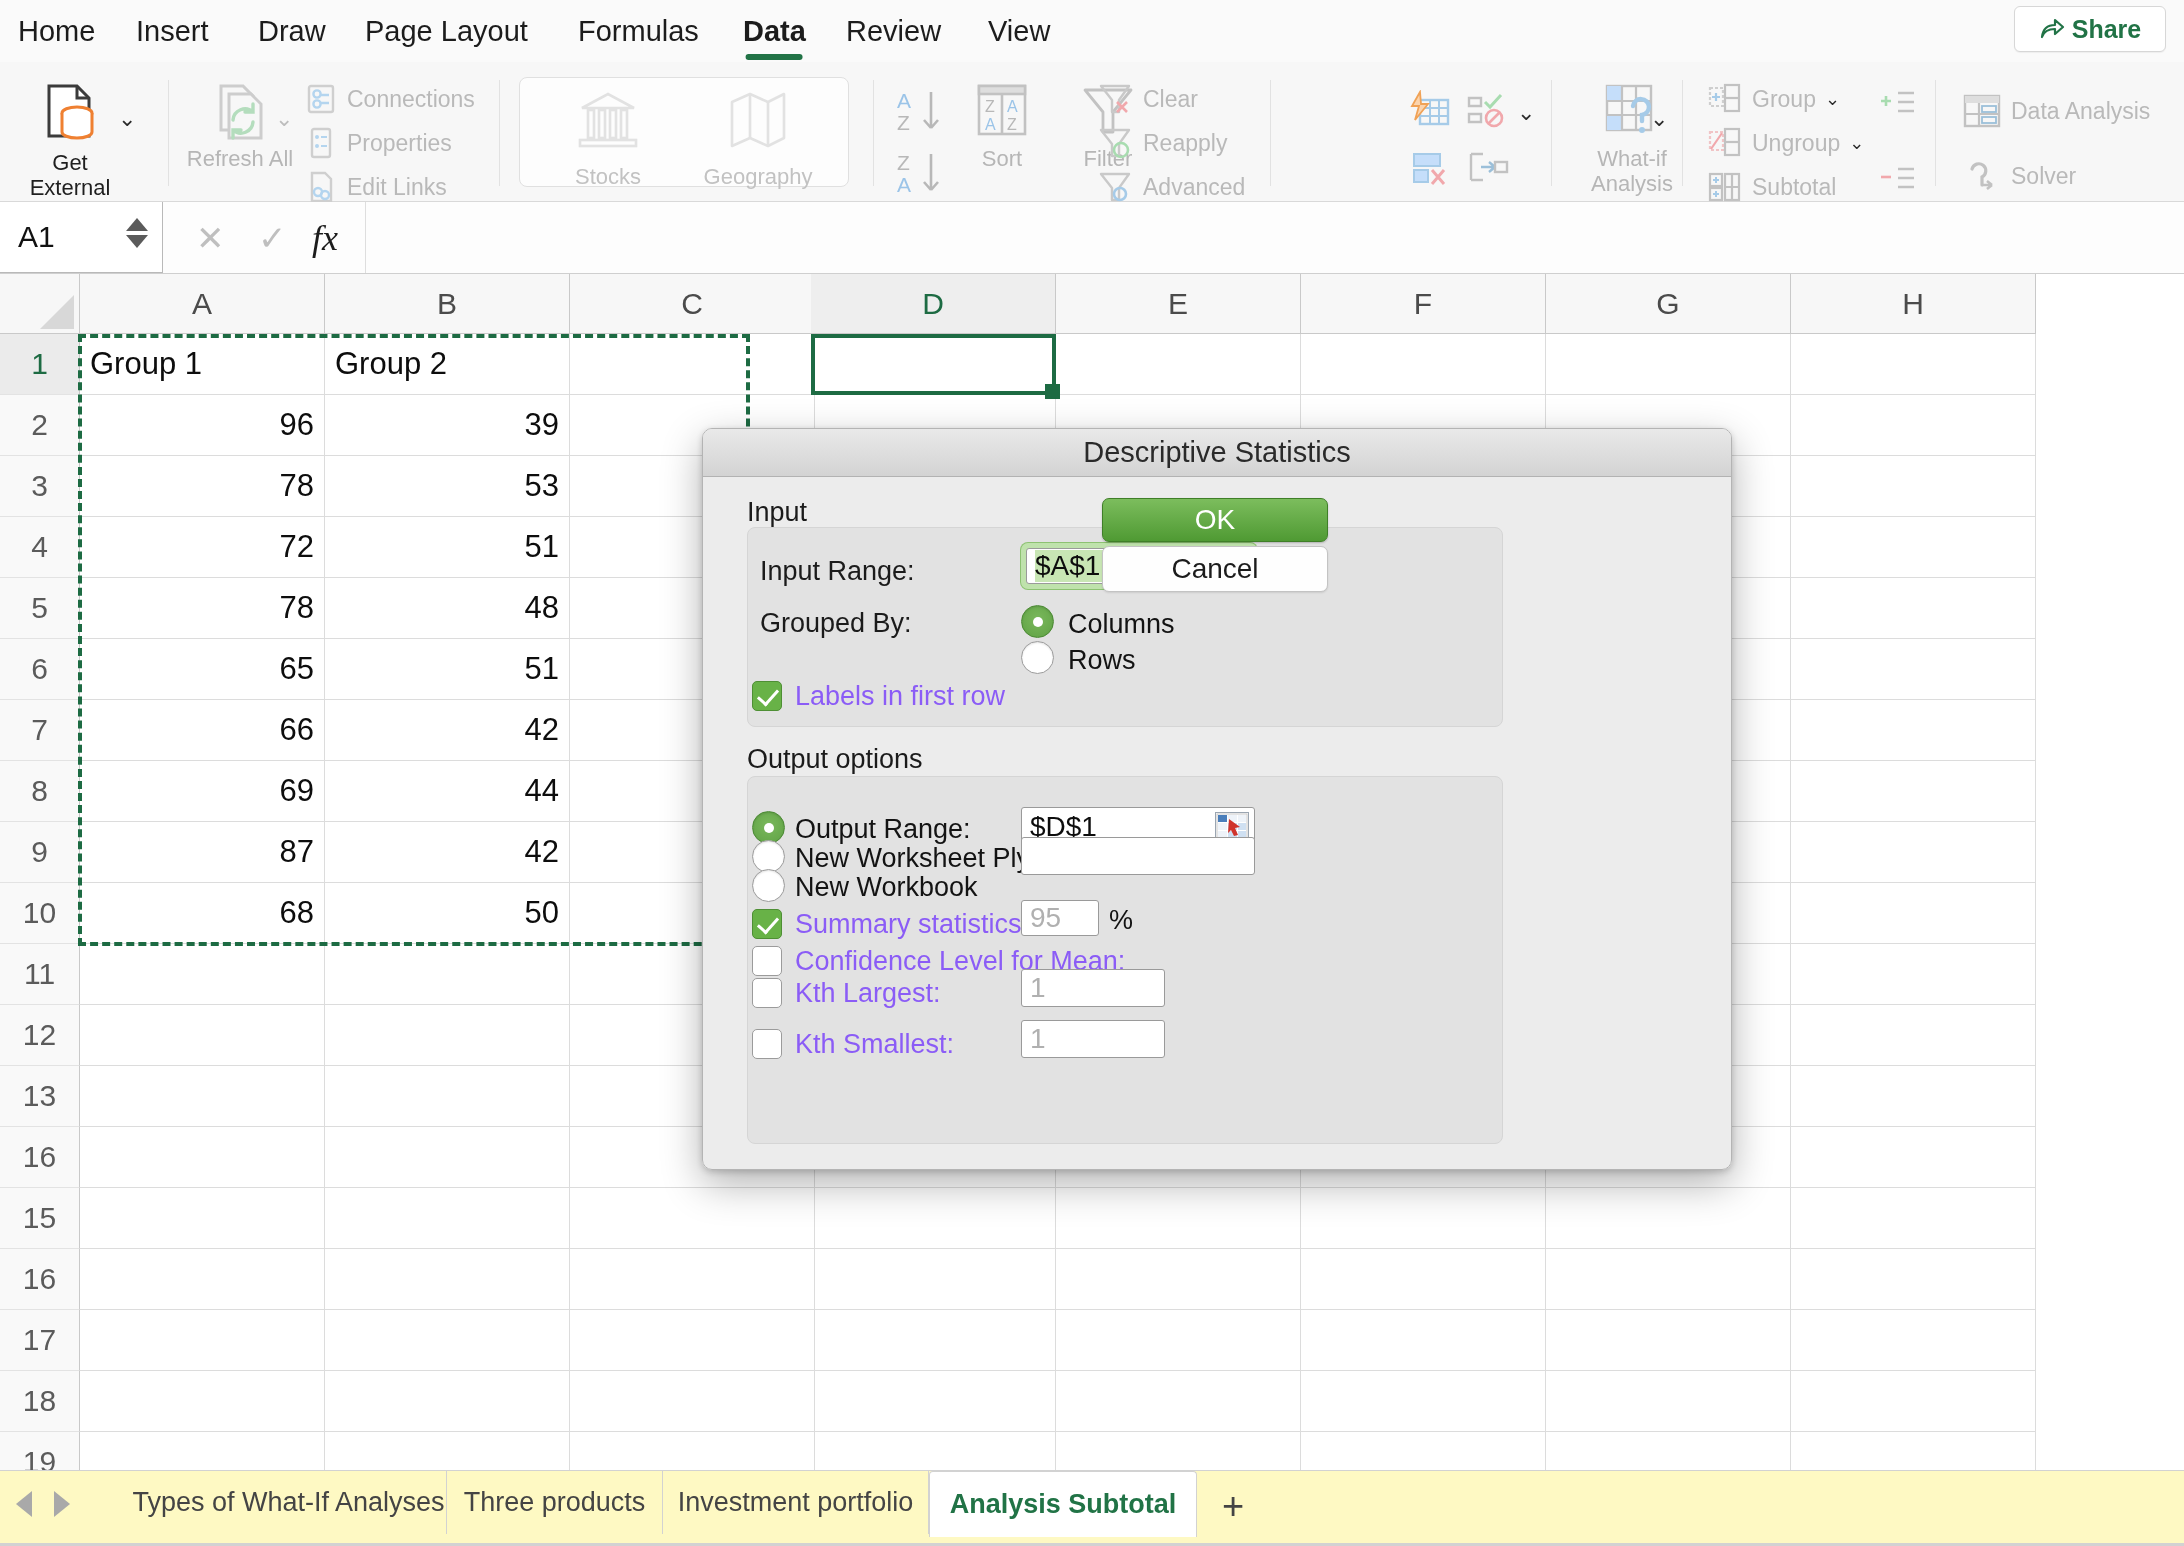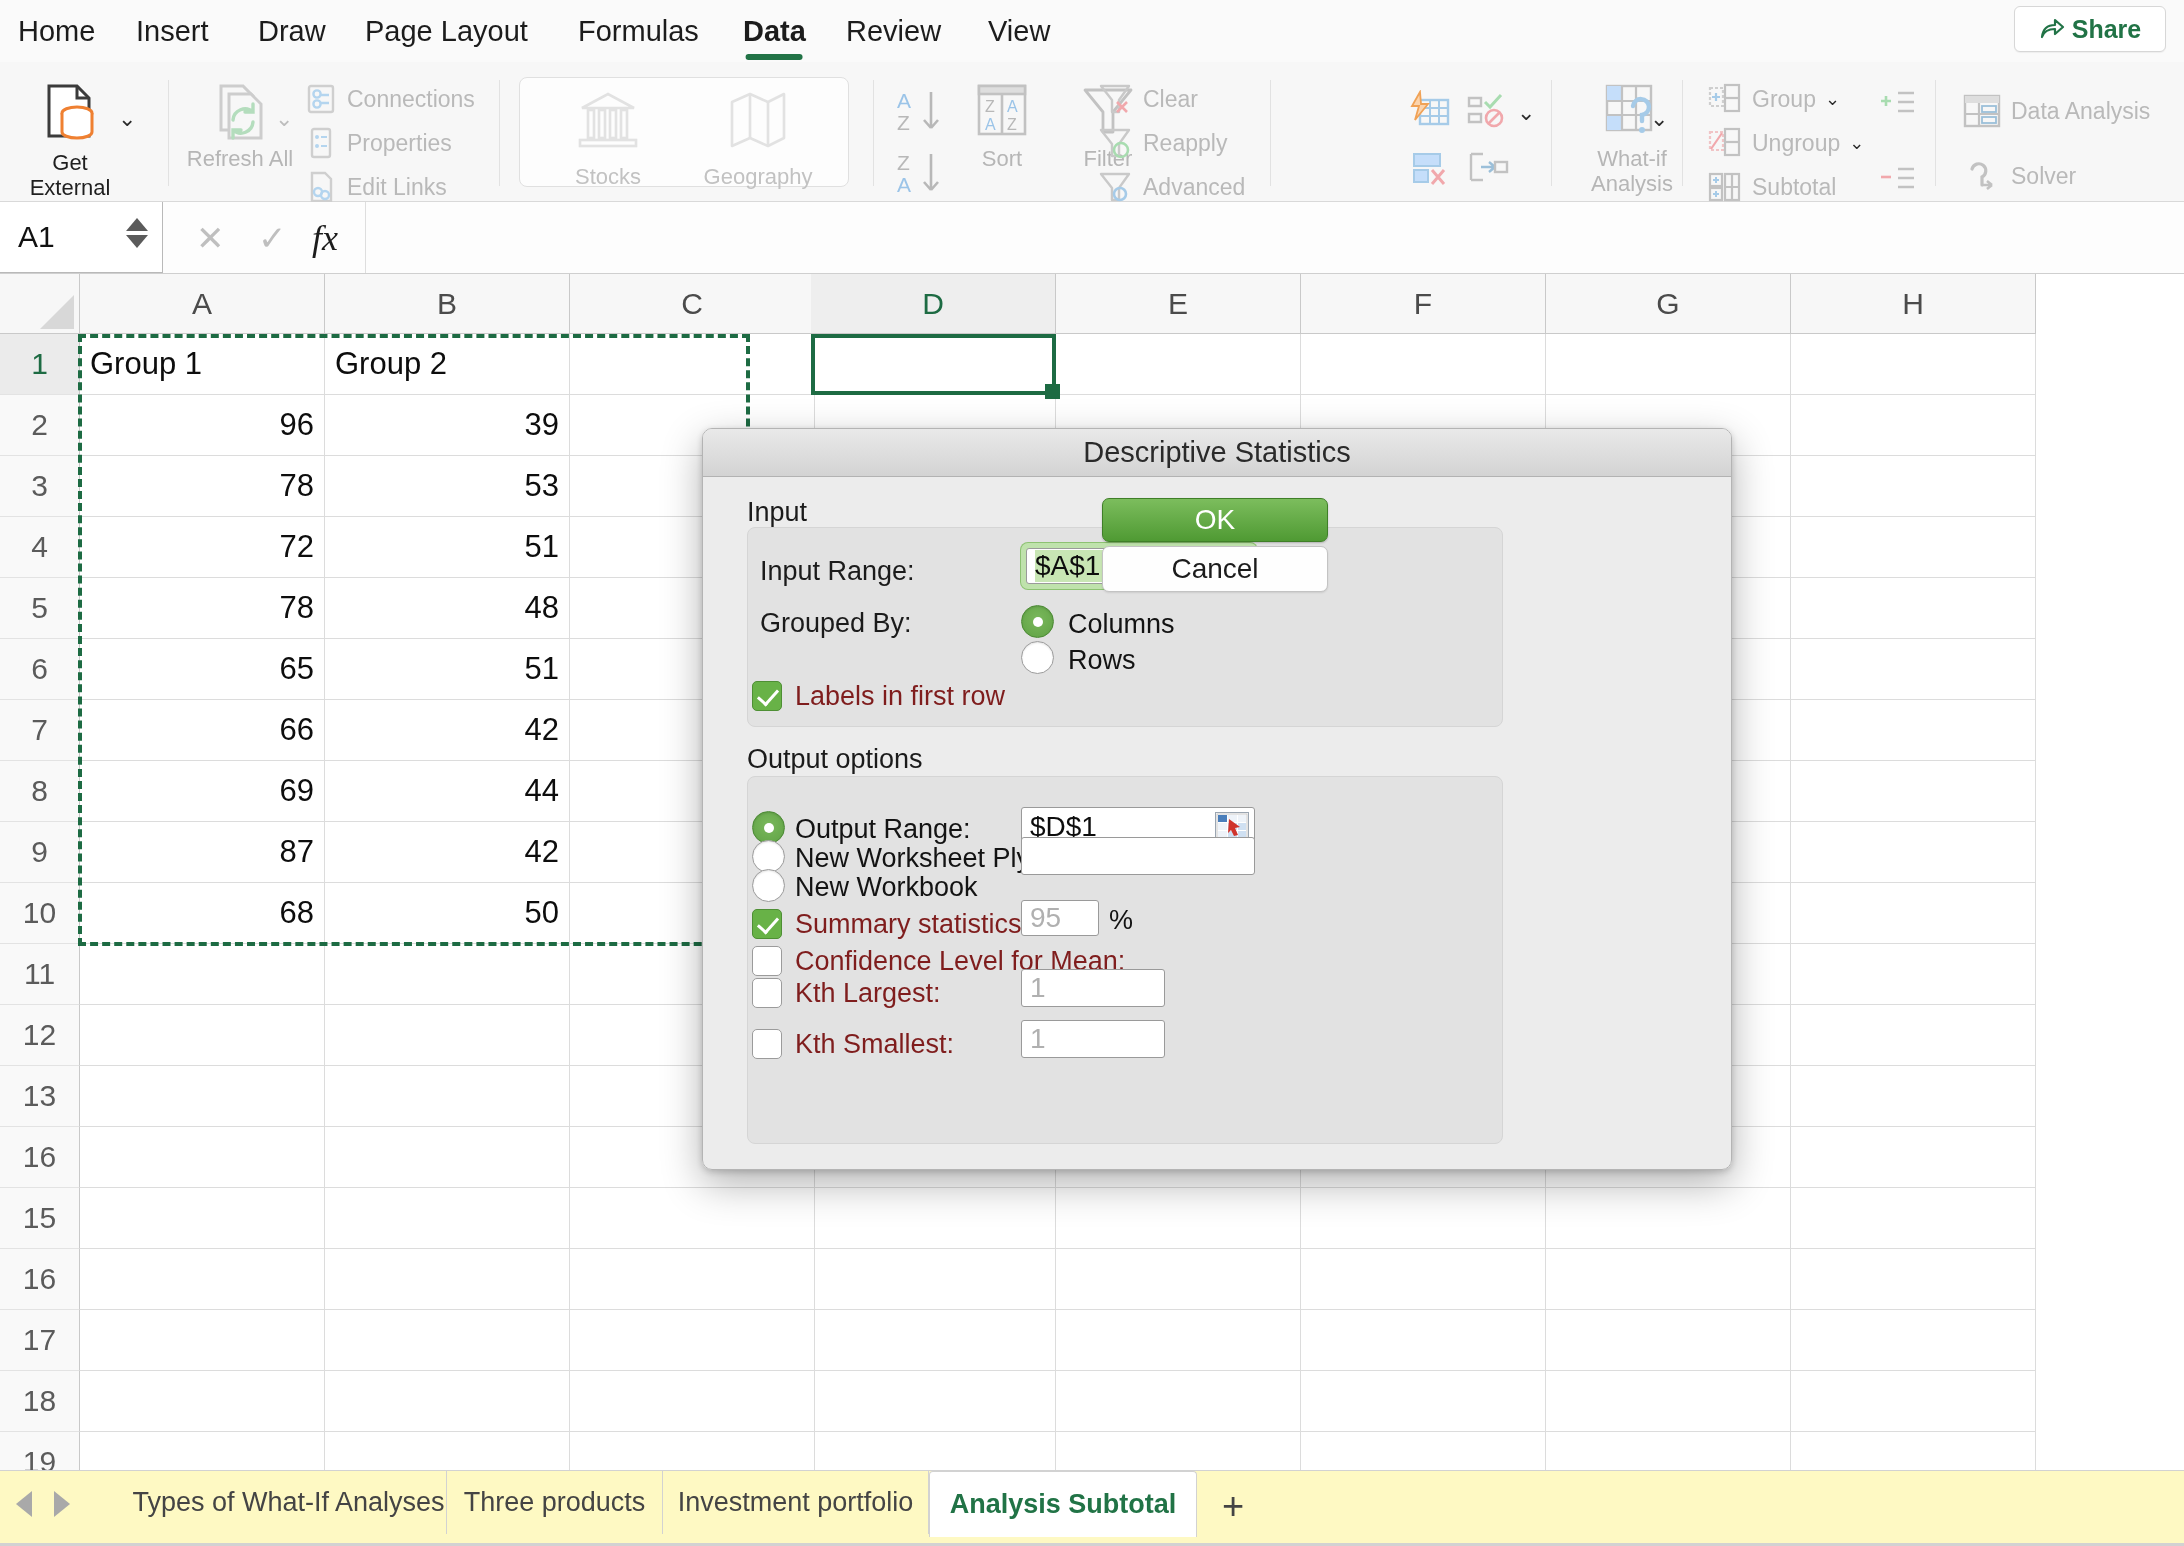--- a/index.html
+++ b/index.html
@@ -218,21 +218,21 @@
   .chk {
     position:absolute; width:30px; height:30px; border-radius:5px;
     background:#fff; border:1px solid #9b9b9b;
   }
   .chk.on { background:#68b247; border:1px solid #4e8f34; }
   .chk.on::after {
     content:""; position:absolute; left:9px; top:3px;
     width:9px; height:17px; border:solid #fff; border-width:0 3.5px 3.5px 0;
     transform:rotate(42deg);
   }
-  .chk-label { position:absolute; font-size:27px; color:#7f1d1d; white-space:nowrap; }
+  .chk-label { position:absolute; font-size:27px; color:#8b5cf6; white-space:nowrap; }
 
   .btn-ok {
     position:absolute; left:1102px; top:498px; width:226px; height:44px;
     background:linear-gradient(#7cbd5d,#4f9a33);
     border:1px solid #3f7f28; border-radius:7px;
     display:flex; align-items:center; justify-content:center;
     color:#fff; font-size:28px;
     box-shadow:0 1px 2px rgba(0,0,0,.22);
   }
   .btn-cancel {

